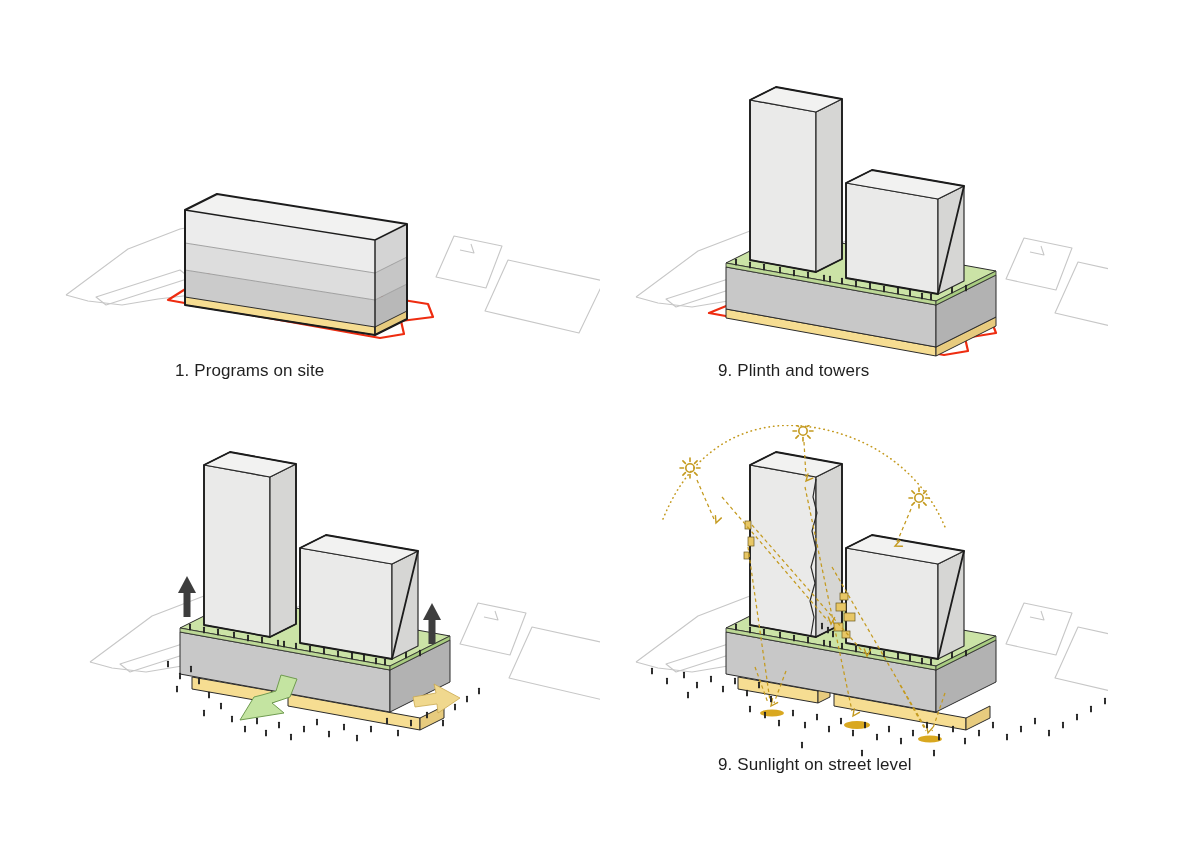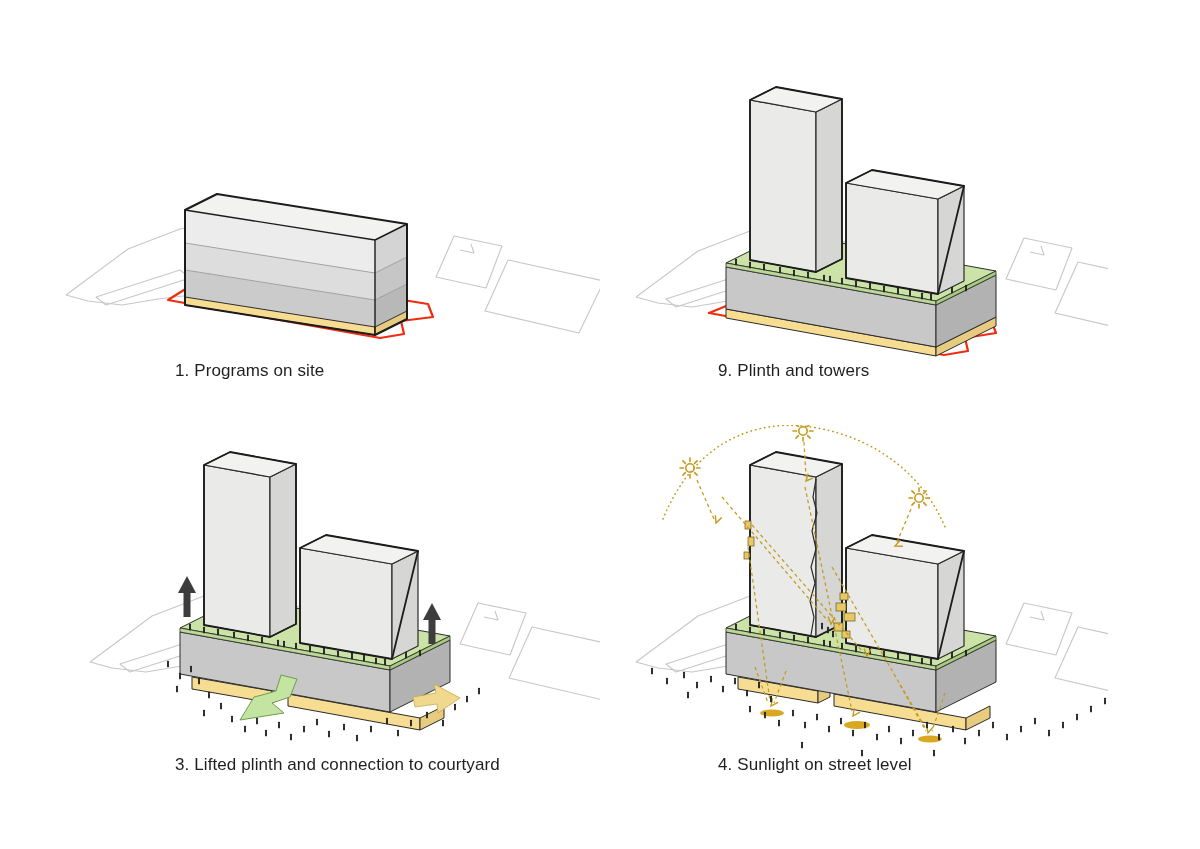--- a/index.html
+++ b/index.html
@@ -183,21 +183,20 @@
         <use href="#person" x="387" y="299"></use>
           <use href="#person" x="398" y="311"></use>
         <use href="#person" x="411" y="301"></use>
           <use href="#person" x="427" y="293"></use>
         <use href="#person" x="443" y="301"></use>
           <use href="#person" x="455" y="285"></use>
         <use href="#person" x="467" y="277"></use>
           <use href="#person" x="479" y="269"></use>
       </g>
     </svg>
-    <div class="caption cap-bl">3. Lifted plinth and connection to courtyard</div>
   </div>
 
   <div class="panel">
     <svg viewBox="0 0 600 425" width="600" height="425">
       <g transform="translate(0,-60)">
         <use href="#ctx"></use>
         <use href="#yblocks"></use>
         <use href="#bld"></use>
       </g>
 
@@ -289,16 +288,16 @@
           <use href="#person" x="505" y="279"></use>
         <use href="#person" x="334" y="331"></use>
           <use href="#person" x="262" y="331"></use>
         <use href="#person" x="202" y="323"></use>
           <use href="#person" x="88" y="273"></use>
         <use href="#person" x="222" y="204"></use>
           <use href="#person" x="228" y="208"></use>
         <use href="#person" x="233" y="212"></use>
       </g>
     </svg>
-    <div class="caption cap-br">4. Sunlight on street level</div>
+    <div class="caption cap-br">9. Sunlight on street level</div>
   </div>
 
 </div>
 
 </body></html>

